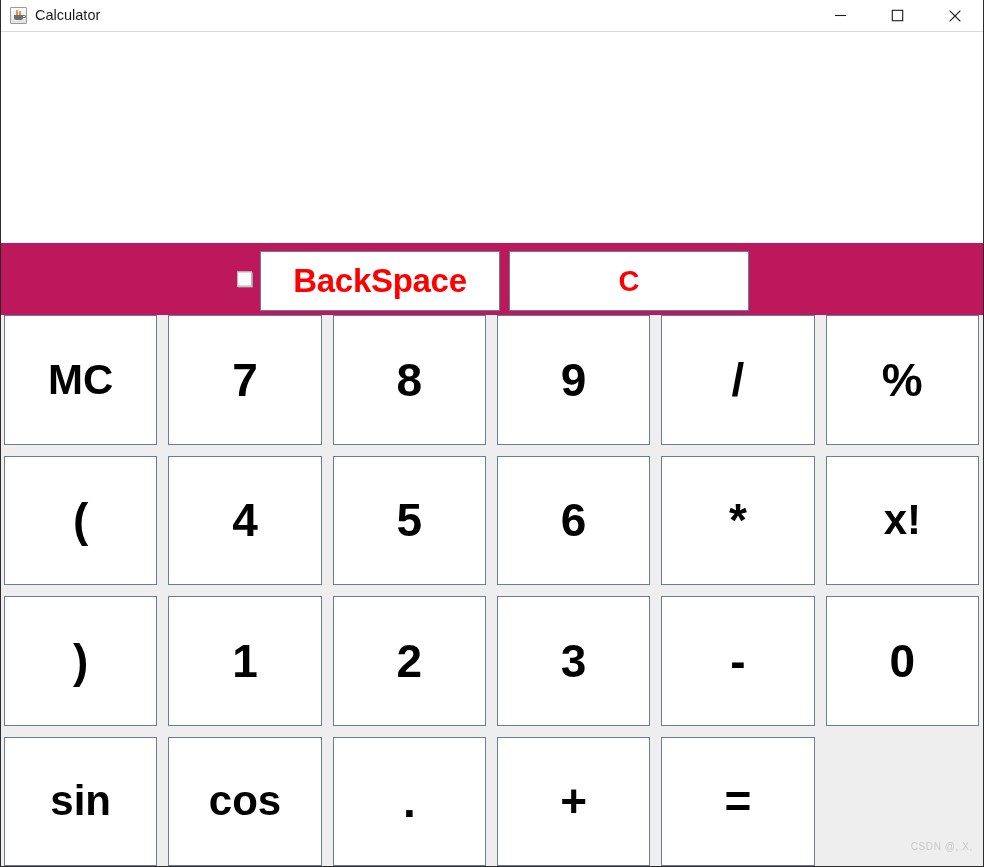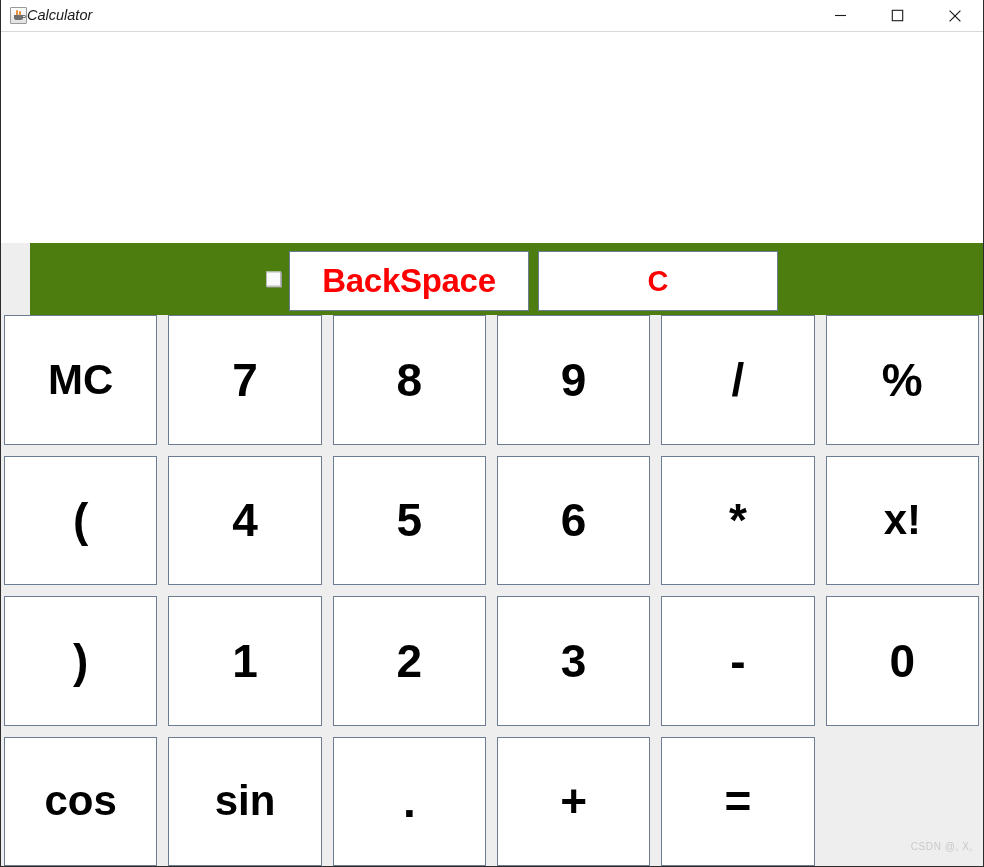--- a/index.html
+++ b/index.html
@@ -36,21 +36,21 @@
     background: #ffffff;
     border-bottom: 1px solid #d9d9d9;
     display: flex;
     align-items: center;
     position: relative;
   }
   .title-left {
     display: flex;
     align-items: center;
     padding-left: 9px;
-    font-style: italic;
+    gap: 8px;
   }
   .java-icon {
     width: 17px;
     height: 17px;
     background: linear-gradient(#fdfdfd, #e2e2e2);
     border: 1px solid #9a9a9a;
     border-radius: 1px;
     position: relative;
     box-sizing: border-box;
     flex: 0 0 auto;
@@ -135,25 +135,24 @@
     padding: 4px 8px;
     outline: none;
     font-family: "Liberation Sans", sans-serif;
     display: block;
   }
 
   
   .toprow {
     height: 72px;
     min-height: 72px;
-    background: #4d7c0f;
+    background: #be185d;
     display: flex;
     align-items: center;
     position: relative;
-    margin-left: 29px;
   }
   .spacer-check {
     position: absolute;
     left: 236px;
     top: 50%;
     transform: translateY(-50%);
     width: 15px;
     height: 15px;
     background: #fbfbfb;
     border: 1px solid #b8b8b8;
@@ -297,21 +296,21 @@
       <div class="key">5</div>
       <div class="key">6</div>
       <div class="key">*</div>
       <div class="key small">x!</div>
       <div class="key">)</div>
       <div class="key">1</div>
       <div class="key">2</div>
       <div class="key">3</div>
       <div class="key">-</div>
       <div class="key">0</div>
+      <div class="key small">sin</div>
       <div class="key small">cos</div>
-      <div class="key small">sin</div>
       <div class="key">.</div>
       <div class="key">+</div>
       <div class="key">=</div>
     </div>
 
   <div class="watermark">CSDN @, X,</div>
 </div>
 
 </body></html>

